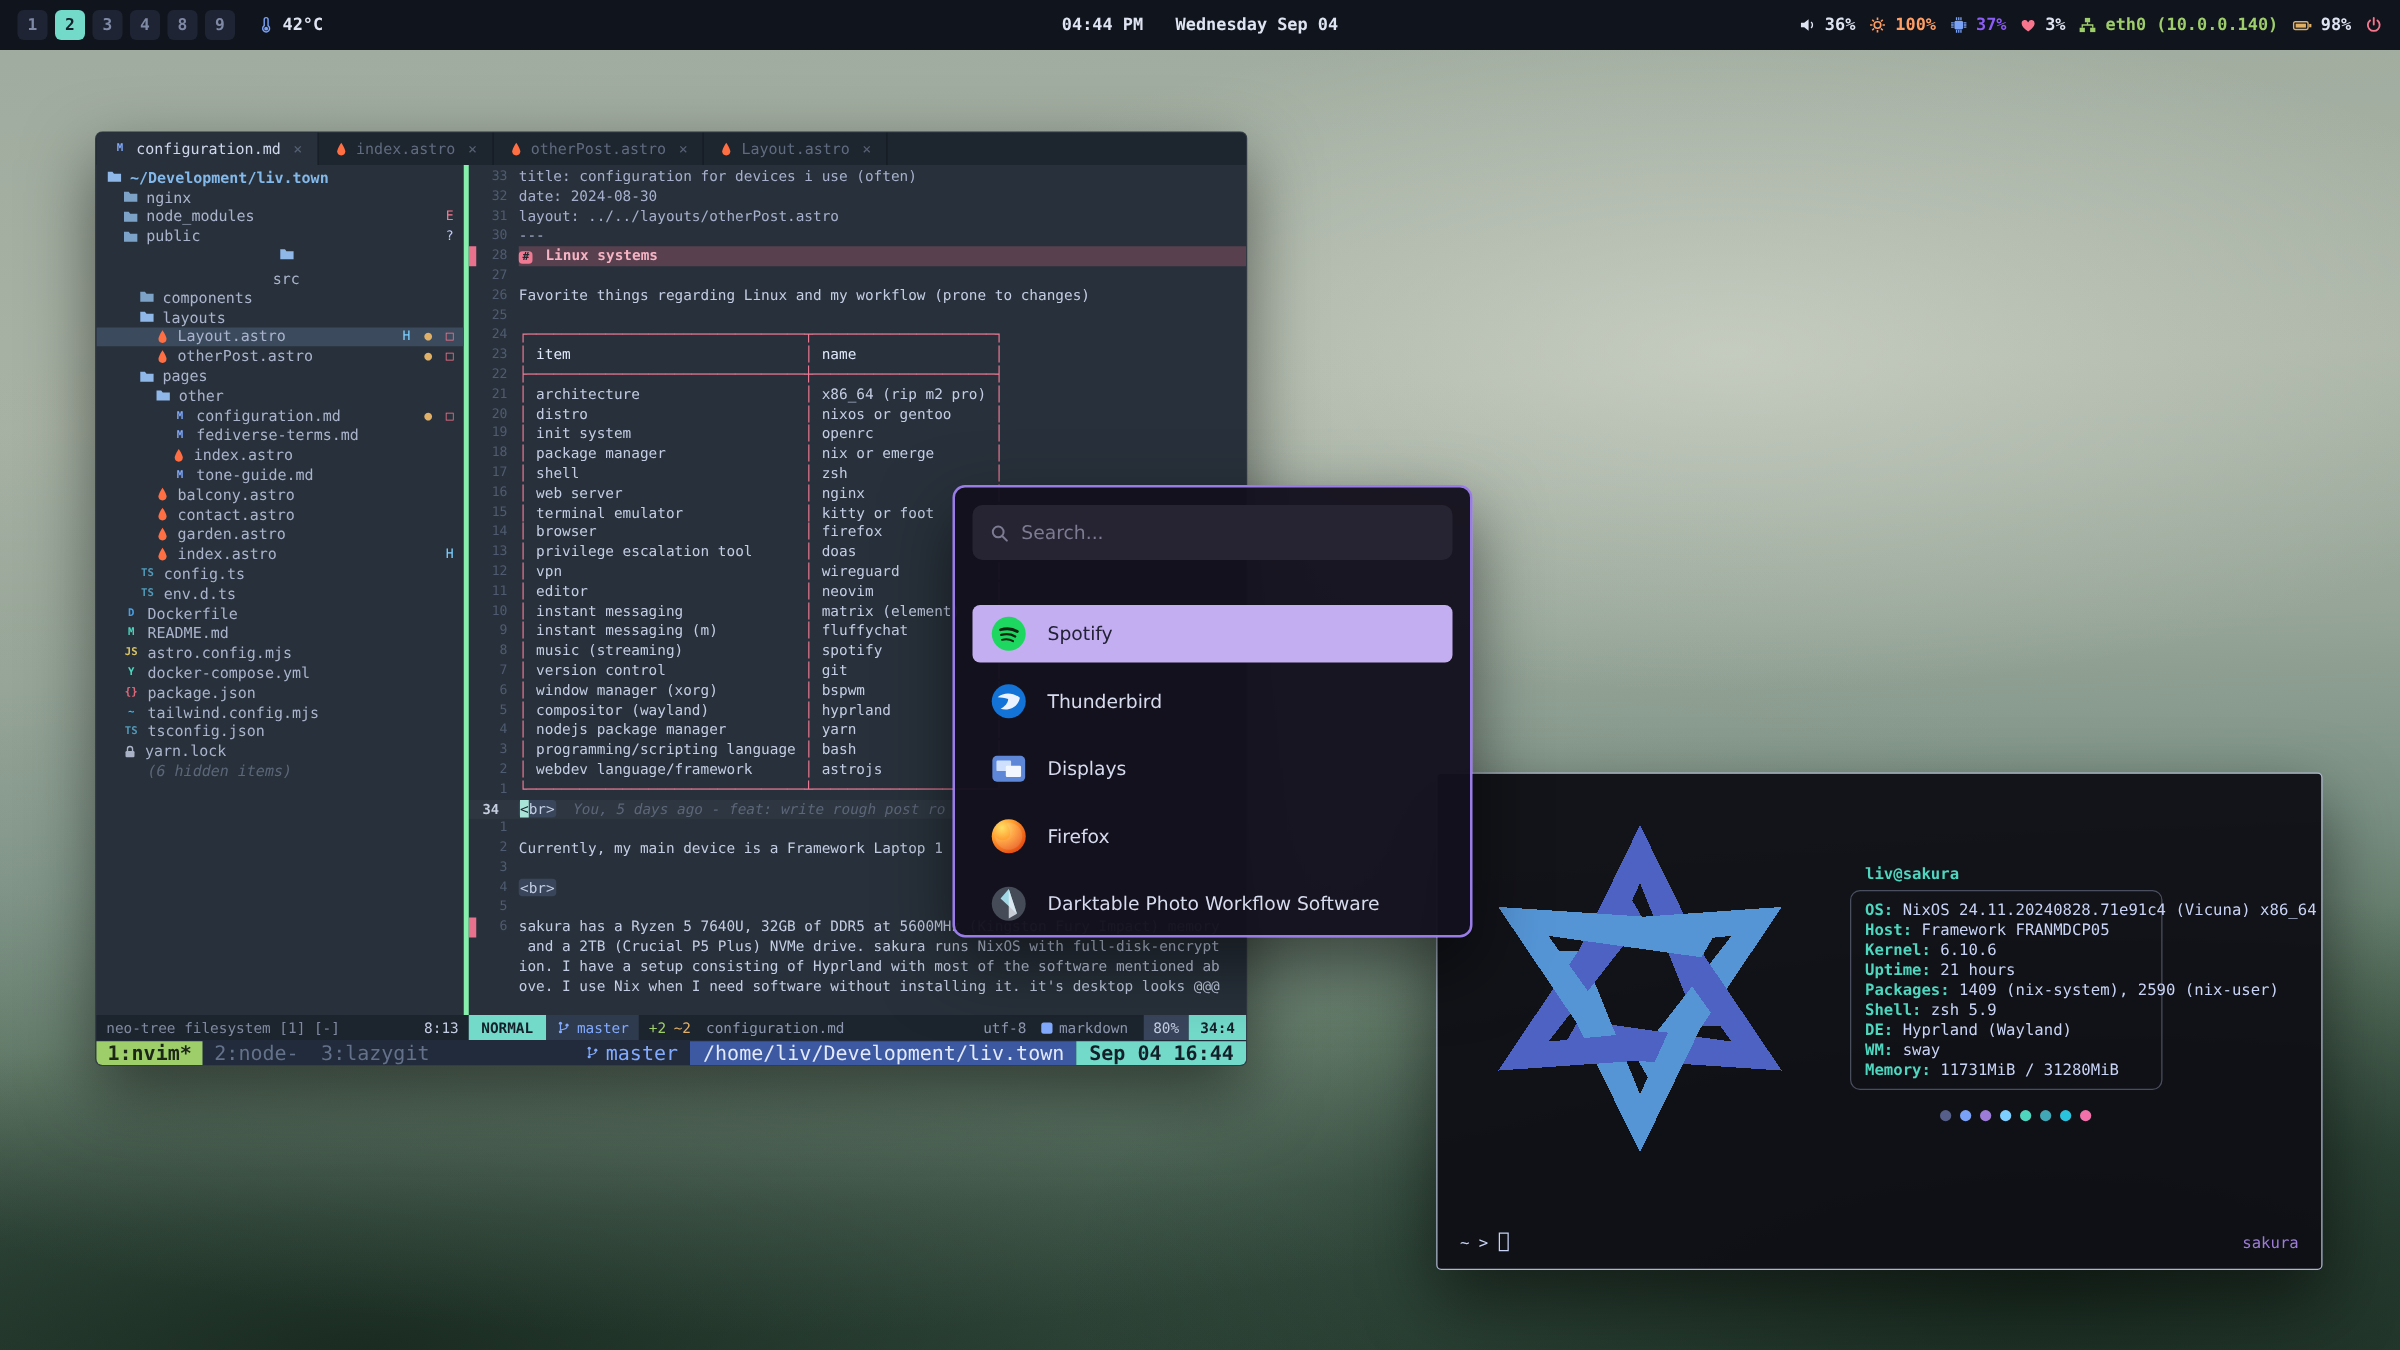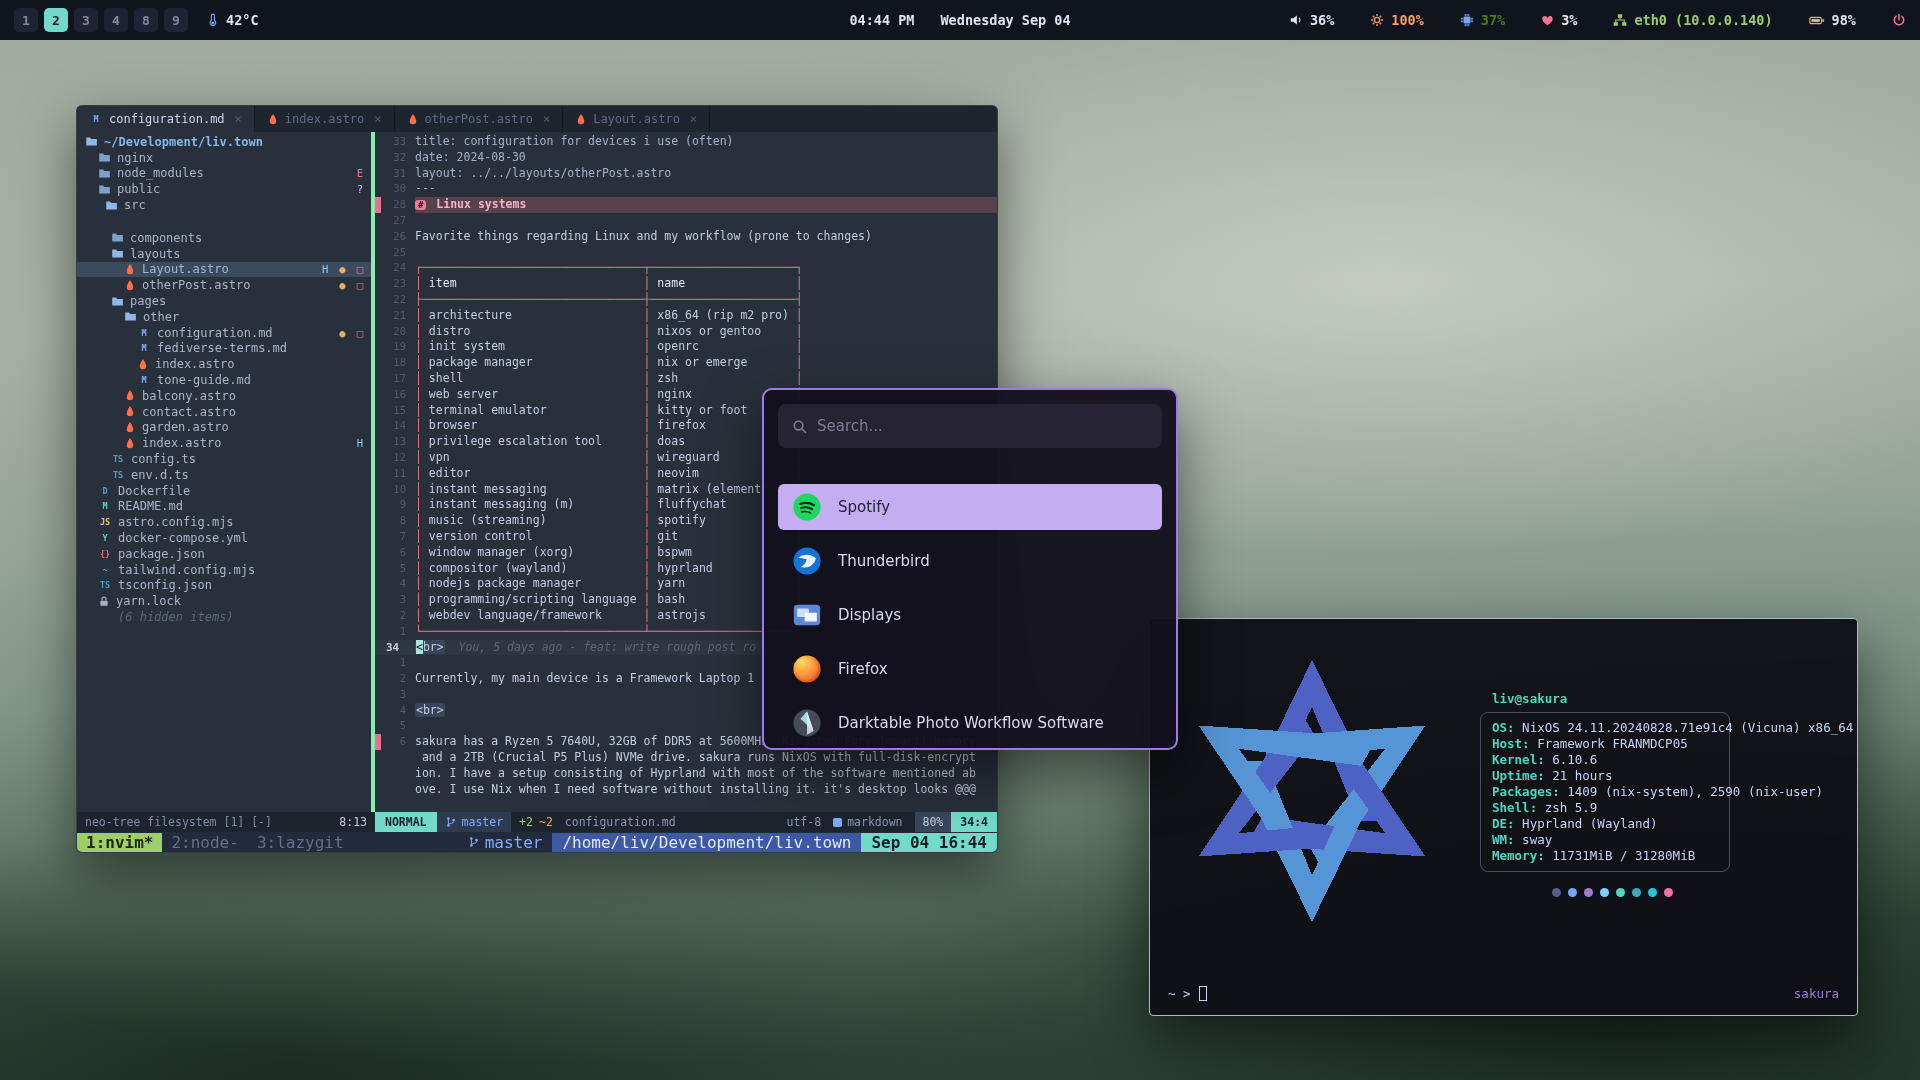--- a/index.html
+++ b/index.html
@@ -16,21 +16,21 @@
 }
 .svgic{display:inline-flex;align-items:center}
 
 .bar{position:absolute;left:0;top:0;width:1920px;height:40px;background:#10141d;display:flex;align-items:center;padding:0 14px;color:#dfe4f2;font-size:13.5px;font-weight:600;z-index:50}
 .bar-left{display:flex;align-items:center;gap:18px}
 .workspaces{display:flex;gap:6px}
 .ws{width:24px;height:24px;border-radius:5px;background:#1e2433;color:#7e89a6;display:flex;align-items:center;justify-content:center;font-size:13px}
 .ws.active{background:#73daca;color:#14202a}
 .bmod{display:flex;align-items:center;gap:7px;white-space:nowrap}
 .bar-center{position:absolute;left:50%;transform:translateX(-50%);display:flex;gap:26px}
-.bar-right{margin-left:auto;display:flex;align-items:center;gap:36px}
+.bar-right{margin-left:auto;display:flex;align-items:center;gap:11px}
 .power-btn{color:#f7768e;display:inline-flex}
 
 .window{position:absolute;border-radius:6px;box-shadow:0 22px 55px rgba(0,0,0,.5)}
 
 .editor-window{left:76px;top:105px;width:922px;height:748px;background:#28313b;z-index:10;border:1px solid rgba(255,255,255,.06);display:flex;flex-direction:column;overflow:hidden}
 .tabbar{height:26px;flex:0 0 26px;background:#1d252e;display:flex;align-items:stretch}
 .tab{display:flex;align-items:center;gap:6px;padding:0 12px;font-size:12px;color:#5f6b80;border-right:1px solid #151b22;white-space:nowrap}
 .tab.active{background:#28313b;color:#cdd6ea}
 .tabclose{color:#566074;margin-left:4px}
 .editor-body{flex:1;display:flex;overflow:hidden}
@@ -161,21 +161,21 @@
       </div>
       <div class="bmod">
         <span class="svgic" style="color: rgb(122, 162, 247);">
           <svg width="14" height="14" viewBox="0 0 16 16">
             <rect x="4" y="4" width="8" height="8" rx="1.5" fill="currentColor"></rect>
             <g stroke="currentColor" stroke-width="1.2">
               <path d="M6 1v2.4M8 1v2.4M10 1v2.4M6 12.6V15M8 12.6V15M10 12.6V15M1 6h2.4M1 8h2.4M1 10h2.4M12.6 6H15M12.6 8H15M12.6 10H15"></path>
             </g>
           </svg>
         </span>
-        <span style="color: #4d7c0f;">37%</span>
+        <span style="color: #8b5cf6;">37%</span>
       </div>
       <div class="bmod">
         <span class="svgic" style="color: rgb(247, 118, 142);">
           <svg width="13" height="13" viewBox="0 0 16 16">
             <path d="M8 13.8C3.6 10.8 1.6 8.2 1.6 5.7a3.2 3.2 0 0 1 6.2-1.1h.4a3.2 3.2 0 0 1 6.2 1.1c0 2.5-2 5.1-6.4 8.1z" fill="currentColor"></path>
           </svg>
         </span>
         <span style="color: rgb(223, 228, 242);">3%</span>
       </div>
       <div class="bmod">
@@ -276,21 +276,21 @@
         <div class="trow" style="padding-left: 21px;">
           <span class="svgic" style="color: rgb(125, 162, 200);">
             <svg width="13" height="13" viewBox="0 0 16 16">
               <path d="M1.5 3h4.6l1.5 1.8h7v8H1.5z" fill="currentColor"></path>
             </svg>
           </span>
           <span class="tlabel">public</span>
           <span class="tspace"></span>
           <span class="tbadge" style="color: rgb(192, 202, 245);">?</span>
         </div>
-        <div class="trow" style="padding-left: 28px;">
+        <div class="trow" style="padding-left: 18px; flex-direction: column;">
           <span class="svgic" style="color: rgb(143, 183, 232);">
             <svg width="13" height="13" viewBox="0 0 16 16">
               <path d="M1.5 3h4.6l1.5 1.8h7v8H1.5z" fill="currentColor"></path>
             </svg>
           </span>
           <span class="tlabel">src</span>
           <span class="tspace"></span>
         </div>
         <div class="trow" style="padding-left: 34px; margin-top: 17px;">
           <span class="svgic" style="color: rgb(125, 162, 200);">

